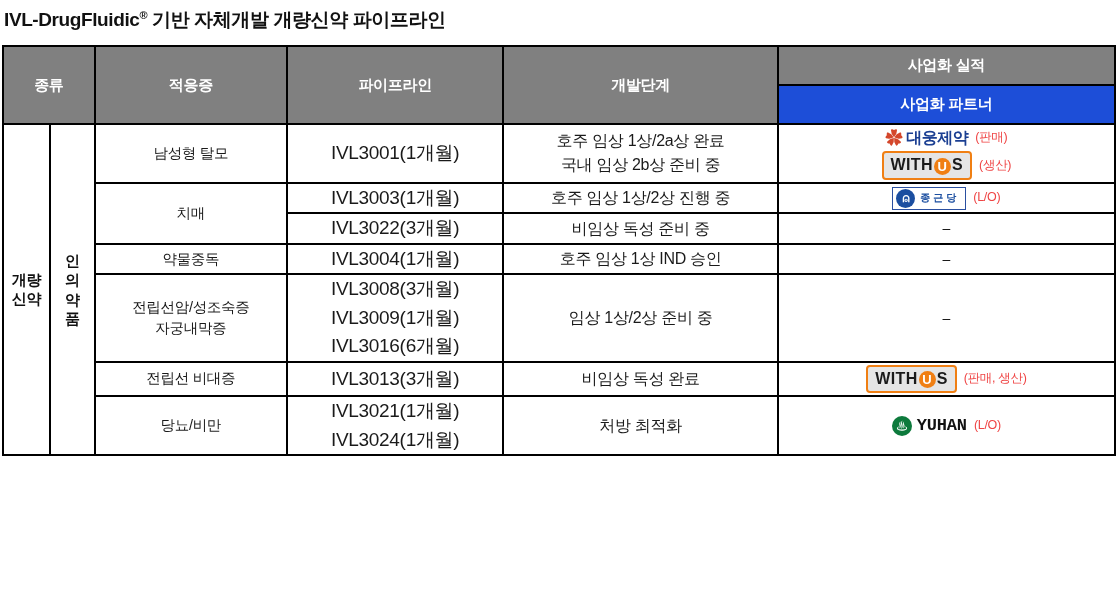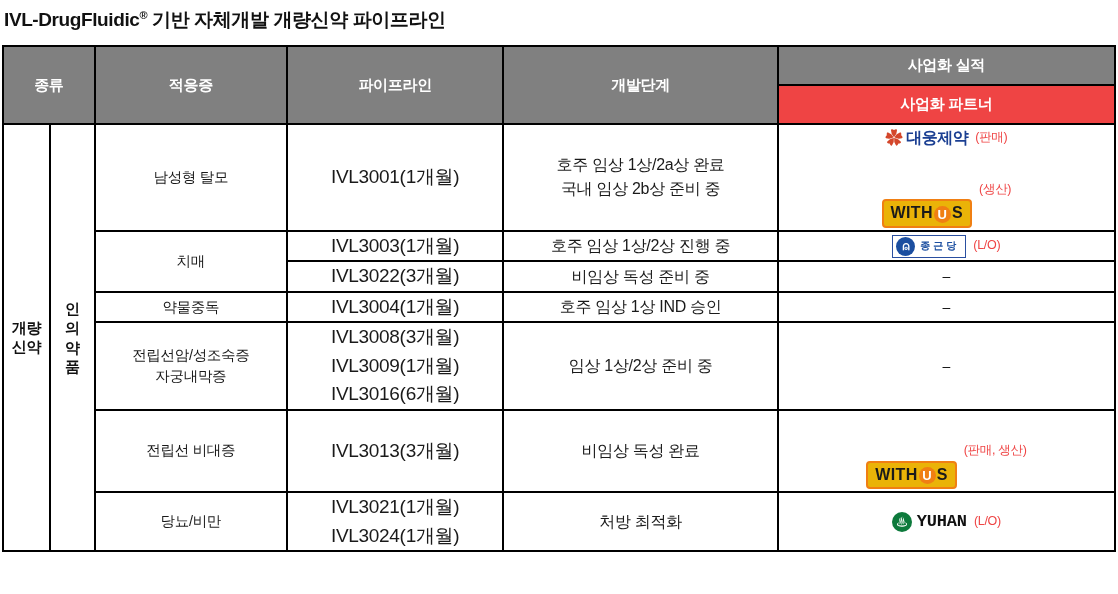--- a/index.html
+++ b/index.html
@@ -52,21 +52,21 @@
     background: #808080;
     color: #ffffff;
     font-weight: bold;
     font-size: 15px;
     height: 34px;
   }
   thead th.tall {
     height: 76px;
   }
   thead th.sub {
-    background: #ef4444;
+    background: #1d4ed8;
   }
   .col-type { width: 44px; }
   .col-sub  { width: 42px; }
   .col-ind  { width: 180px; }
   .col-pipe { width: 203px; }
   .col-stage{ width: 257px; }
   .col-part { width: 316px; }
 
   td.vert {
     font-weight: bold;
@@ -123,22 +123,21 @@
     letter-spacing: -0.5px;
   }
 
   
   .logo-withus {
     display: inline-flex;
     align-items: center;
     border: 2px solid #f07f13;
     border-radius: 4px;
     padding: 1px 7px;
-    background: #eab308;
-    margin-top: 48px;
+    background: #e5e5e5;
   }
   .wu-text {
     font-weight: bold;
     font-size: 16px;
     color: #1a1a1a;
     letter-spacing: 0.4px;
   }
   .wu-u {
     display: inline-block;
     background: #f07f13;

